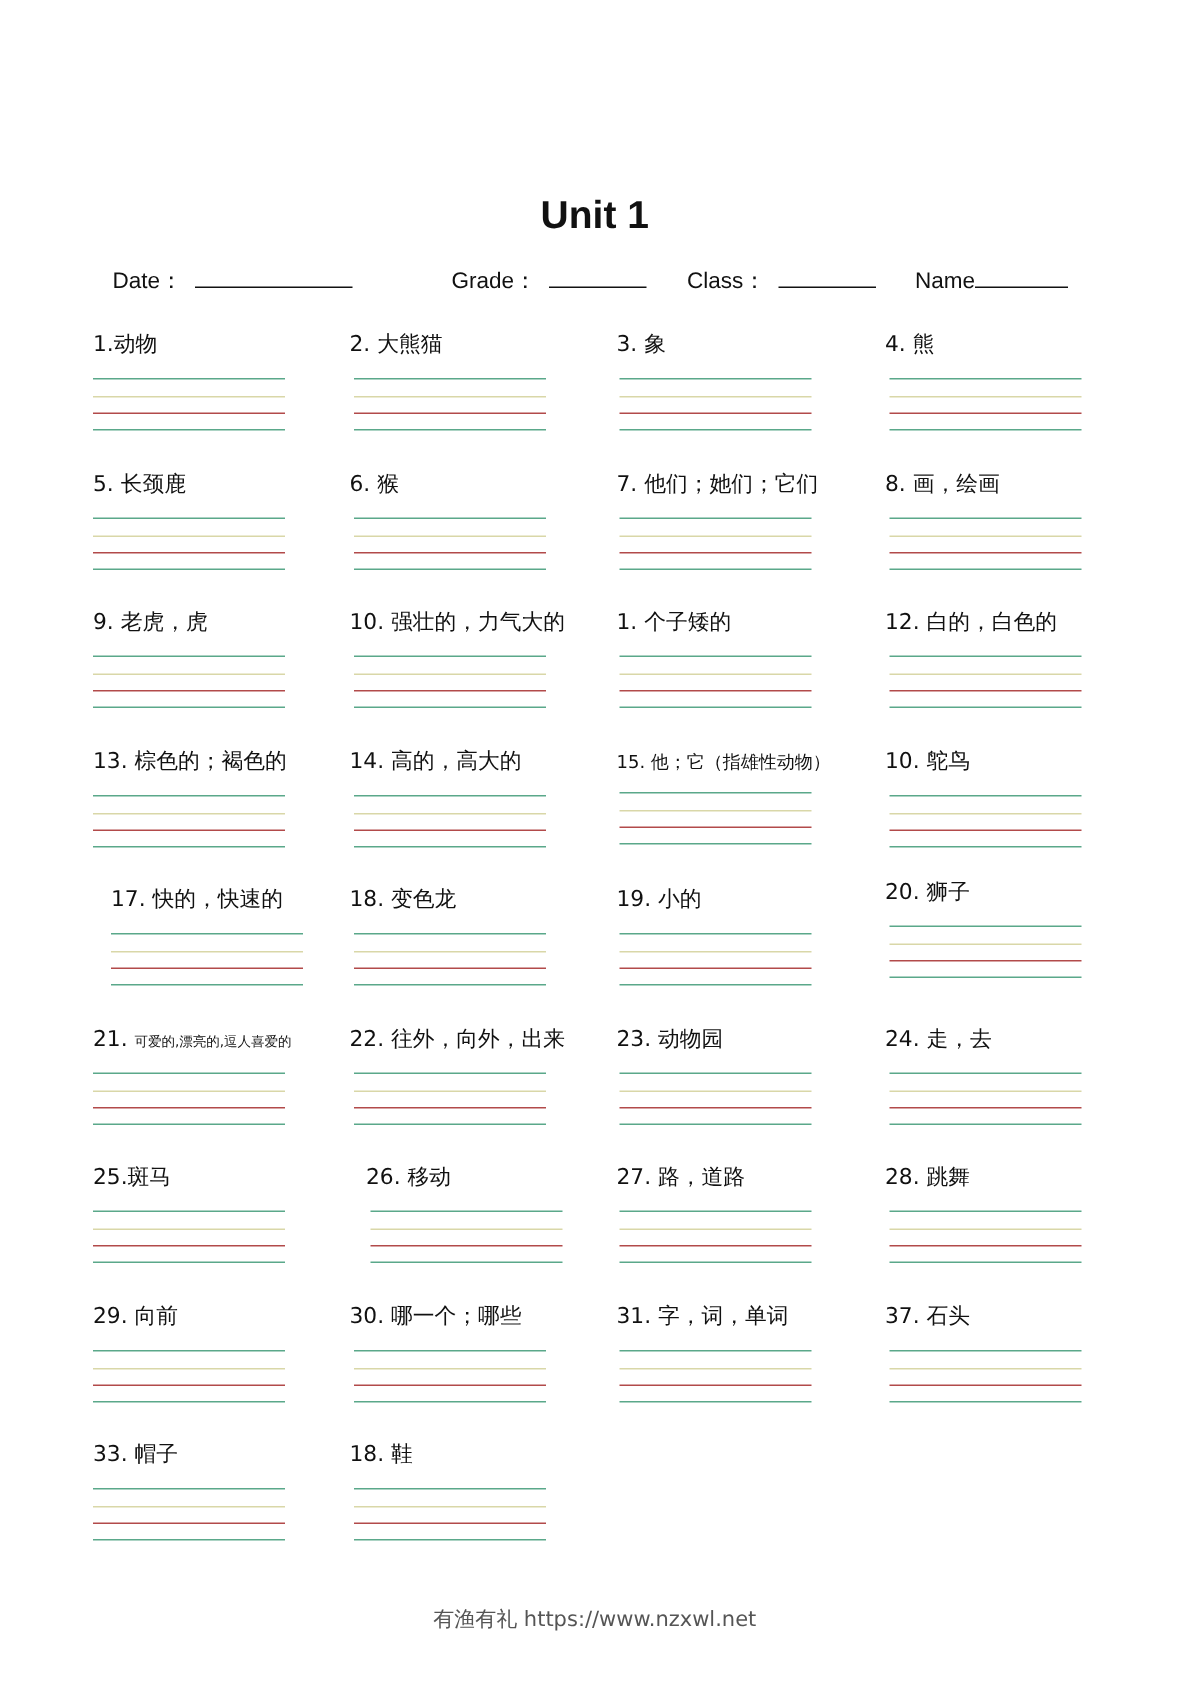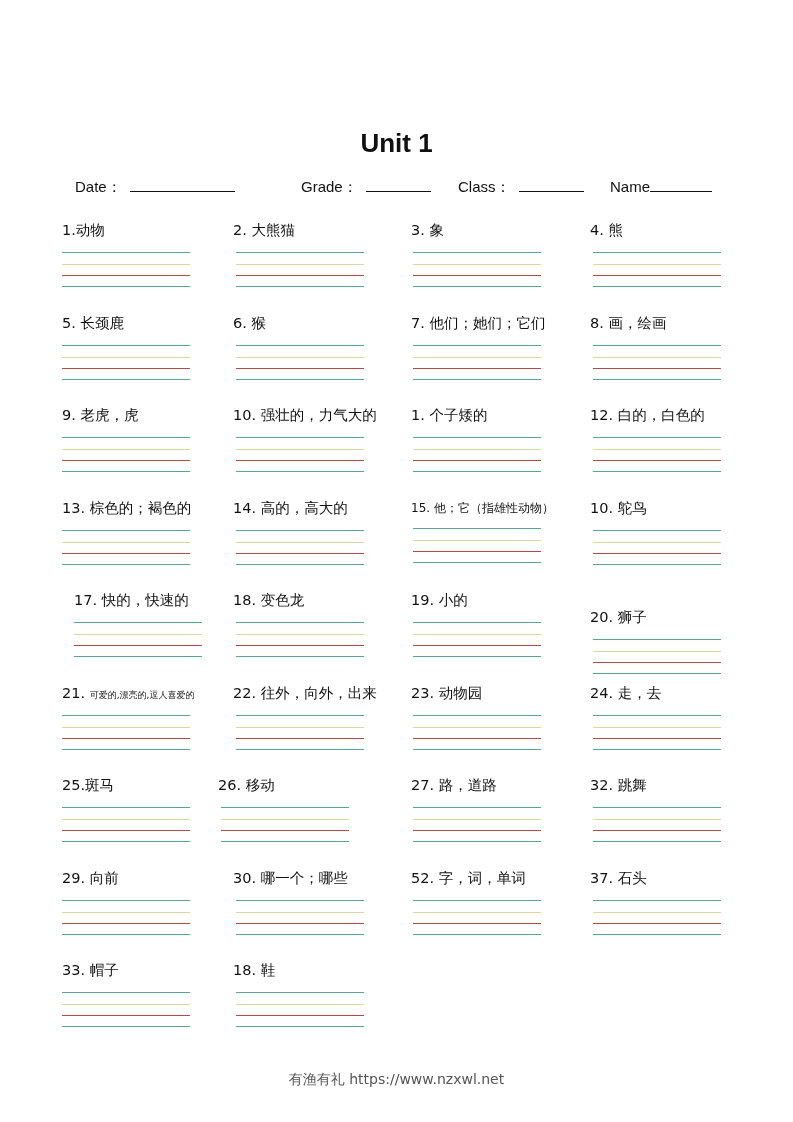--- a/index.html
+++ b/index.html
@@ -205,21 +205,21 @@
     </div>
     <div class="item" style="left: 411px; top: 591px;">
       <div class="label">19. 小的</div>
       <div class="lines" style="left: 2px;">
         <div class="l1" style="background: rgb(90, 168, 138);"></div>
         <div class="l2" style="background: rgb(217, 215, 168);"></div>
         <div class="l3" style="background: rgb(178, 74, 74);"></div>
         <div class="l4" style="background: rgb(90, 168, 138);"></div>
       </div>
     </div>
-    <div class="item" style="left: 590px; top: 608px;">
+    <div class="item" style="left: 590px; top: 586px;">
       <div class="label">20. 狮子</div>
       <div class="lines" style="left: 3px;">
         <div class="l1" style="background: rgb(90, 168, 138);"></div>
         <div class="l2" style="background: rgb(217, 215, 168);"></div>
         <div class="l3" style="background: rgb(178, 74, 74);"></div>
         <div class="l4" style="background: rgb(90, 168, 138);"></div>
       </div>
     </div>
     <div class="item" style="left: 62px; top: 684px;">
       <div class="label"><span>21. </span><span class="tiny">可爱的,漂亮的,逗人喜爱的</span></div>
@@ -259,40 +259,40 @@
     </div>
     <div class="item" style="left: 62px; top: 776px;">
       <div class="label">25.斑马</div>
       <div class="lines" style="left: 0px;">
         <div class="l1" style="background: rgb(90, 168, 138);"></div>
         <div class="l2" style="background: rgb(217, 215, 168);"></div>
         <div class="l3" style="background: rgb(178, 74, 74);"></div>
         <div class="l4" style="background: rgb(90, 168, 138);"></div>
       </div>
     </div>
-    <div class="item" style="left: 218px; top: 776px;">
+    <div class="item" style="left: 244px; top: 776px;">
       <div class="label">26. 移动</div>
       <div class="lines" style="left: 3px;">
         <div class="l1" style="background: rgb(90, 168, 138);"></div>
         <div class="l2" style="background: rgb(217, 215, 168);"></div>
         <div class="l3" style="background: rgb(178, 74, 74);"></div>
         <div class="l4" style="background: rgb(90, 168, 138);"></div>
       </div>
     </div>
     <div class="item" style="left: 411px; top: 776px;">
       <div class="label">27. 路，道路</div>
       <div class="lines" style="left: 2px;">
         <div class="l1" style="background: rgb(90, 168, 138);"></div>
         <div class="l2" style="background: rgb(217, 215, 168);"></div>
         <div class="l3" style="background: rgb(178, 74, 74);"></div>
         <div class="l4" style="background: rgb(90, 168, 138);"></div>
       </div>
     </div>
     <div class="item" style="left: 590px; top: 776px;">
-      <div class="label">32. 跳舞</div>
+      <div class="label">28. 跳舞</div>
       <div class="lines" style="left: 3px;">
         <div class="l1" style="background: rgb(90, 168, 138);"></div>
         <div class="l2" style="background: rgb(217, 215, 168);"></div>
         <div class="l3" style="background: rgb(178, 74, 74);"></div>
         <div class="l4" style="background: rgb(90, 168, 138);"></div>
       </div>
     </div>
     <div class="item" style="left: 62px; top: 869px;">
       <div class="label">29. 向前</div>
       <div class="lines" style="left: 0px;">
@@ -305,21 +305,21 @@
     <div class="item" style="left: 233px; top: 869px;">
       <div class="label">30. 哪一个；哪些</div>
       <div class="lines" style="left: 3px;">
         <div class="l1" style="background: rgb(90, 168, 138);"></div>
         <div class="l2" style="background: rgb(217, 215, 168);"></div>
         <div class="l3" style="background: rgb(178, 74, 74);"></div>
         <div class="l4" style="background: rgb(90, 168, 138);"></div>
       </div>
     </div>
     <div class="item" style="left: 411px; top: 869px;">
-      <div class="label">52. 字，词，单词</div>
+      <div class="label">31. 字，词，单词</div>
       <div class="lines" style="left: 2px;">
         <div class="l1" style="background: rgb(90, 168, 138);"></div>
         <div class="l2" style="background: rgb(217, 215, 168);"></div>
         <div class="l3" style="background: rgb(178, 74, 74);"></div>
         <div class="l4" style="background: rgb(90, 168, 138);"></div>
       </div>
     </div>
     <div class="item" style="left: 590px; top: 869px;">
       <div class="label">37. 石头</div>
       <div class="lines" style="left: 3px;">

